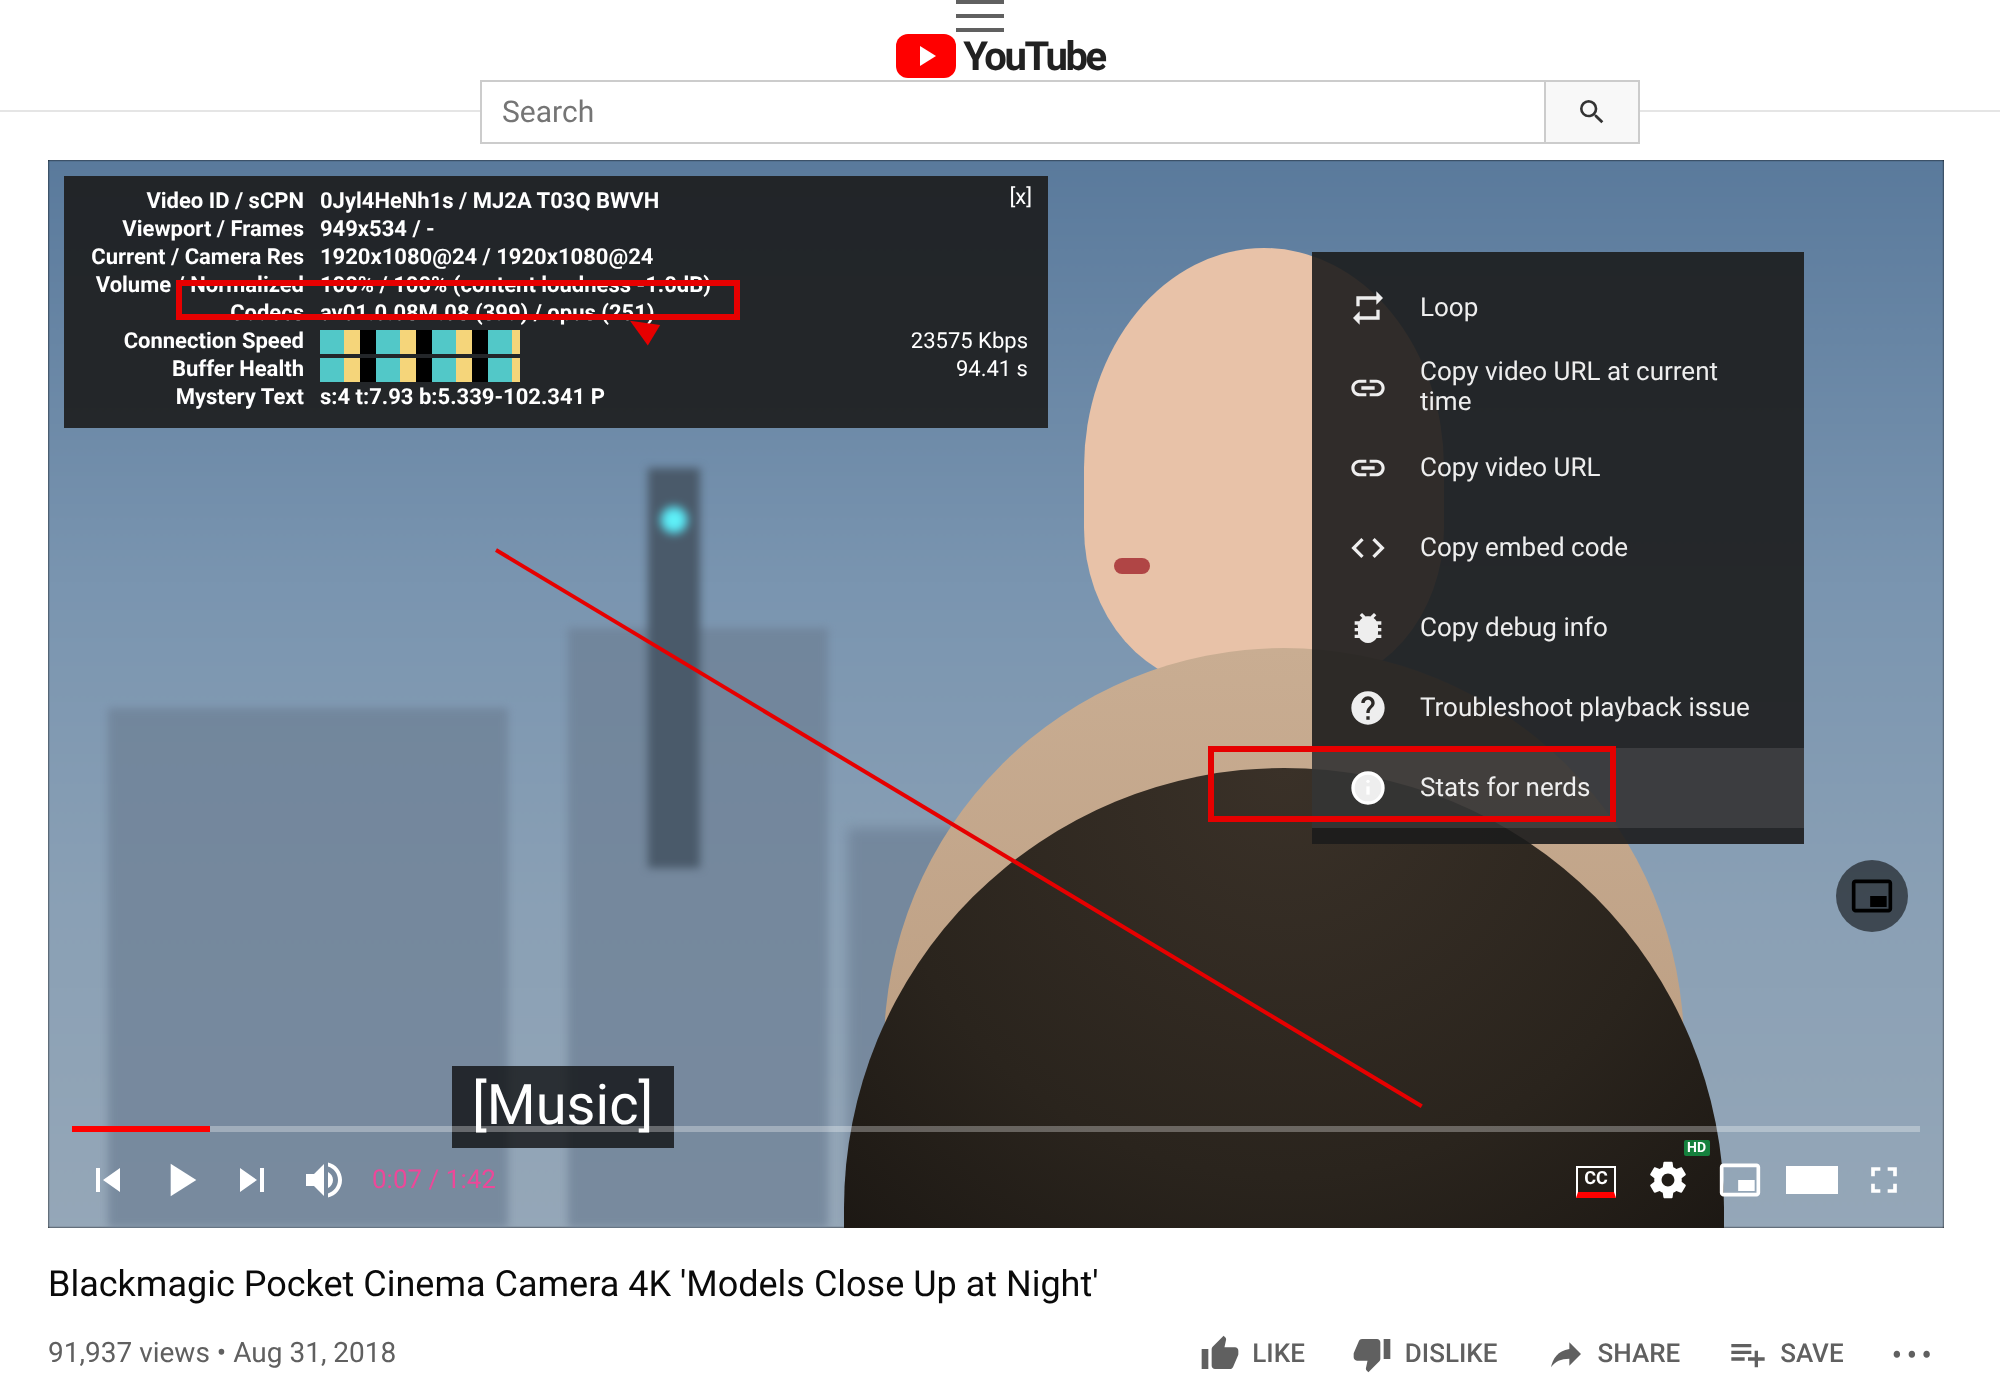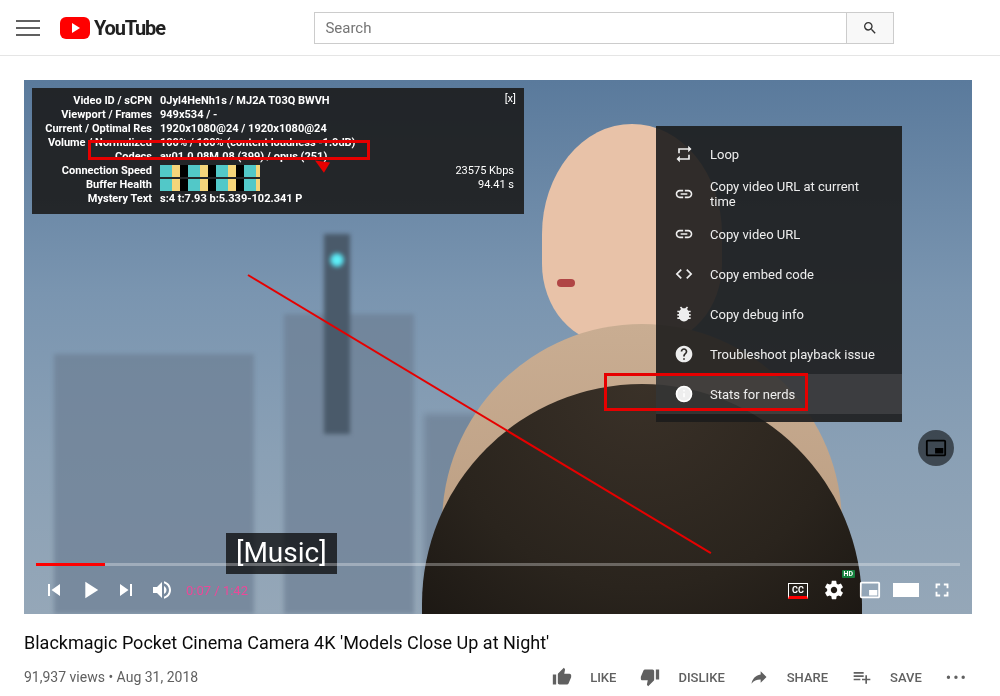--- a/index.html
+++ b/index.html
@@ -1,19 +1,19 @@
 <!DOCTYPE html>
 <html><head>
 <meta charset="utf-8">
 <style>
 * { margin: 0; padding: 0; box-sizing: border-box; font-family: Roboto, Arial, sans-serif; }
 body { background: #fff; }
 
 
-.header { height: 56px; display: flex; align-items: center; padding: 0 16px; border-bottom: 1px solid #e5e5e5; }
+.header { height: 56px; display: flex; align-items: center; padding: 0 16px; border-bottom: 1px solid #e5e5e5; flex-direction: column; }
 .burger { width: 24px; height: 24px; margin-right: 20px; cursor: pointer; display: flex; flex-direction: column; justify-content: center; gap: 5px; }
 .burger span { display: block; height: 2px; background: #606060; }
 .logo { display: flex; align-items: center; cursor: pointer; }
 .logo-play { width: 30px; height: 22px; background: #ff0000; border-radius: 6px; display: flex; align-items: center; justify-content: center; margin-right: 4px; }
 .logo-play::after { content: ""; border-left: 8px solid #fff; border-top: 5px solid transparent; border-bottom: 5px solid transparent; margin-left: 2px; }
 .logo-text { font-weight: 700; font-size: 20px; color: #212121; letter-spacing: -1.2px; }
 .search-wrap { flex: 1; display: flex; justify-content: center; margin-left: 60px; }
 .search-box { display: flex; width: 580px; height: 32px; }
 .search-input { flex: 1; border: 1px solid #ccc; border-right: none; padding: 2px 10px; font-size: 15px; color: #0369a1; outline: none; }
 .search-btn { width: 48px; border: 1px solid #ccc; background: #f8f8f8; cursor: pointer; display: flex; align-items: center; justify-content: center; }
@@ -73,21 +73,21 @@
 .cc-box { border: 1.5px solid #fff; font-size: 9px; font-weight: 700; padding: 1px 3px; border-bottom: 3px solid #ff0000; margin-bottom: -2px;}
 .settings-gear { position: relative; }
 .hd-badge { position: absolute; top: -2px; right: -3px; background: #15803d; color: #fff; font-size: 7px; font-weight: 700; padding: 0 2px; border-radius: 1px; }
 
 
 .below { margin-top: 18px; }
 .video-title { font-size: 18px; font-weight: 400; color: #0a0a0a; }
 .meta-row { display: flex; align-items: center; margin-top: 8px; }
 .view-count { color: #606060; font-size: 14px; }
 .actions { margin-left: auto; display: flex; align-items: center; gap: 8px; }
-.action-btn { display: flex; align-items: center; gap: 18px; padding: 6px 8px; color: #606060; font-size: 13px; font-weight: 500; cursor: pointer; }
+.action-btn { display: flex; align-items: center; gap: 6px; padding: 6px 8px; color: #606060; font-size: 13px; font-weight: 500; cursor: pointer; }
 .more-btn { color: #606060; padding: 4px 8px; cursor: pointer; letter-spacing: 2px; }
 
 svg { fill: currentColor; }
 </style>
 </head>
 <body>
 
 <div class="header">
   <div class="burger">
       <span></span>
@@ -134,21 +134,21 @@
       <span class="stats-close">[x]</span>
       <div class="stats-row">
           <div class="stats-label">Video ID / sCPN</div>
           <div class="stats-val">0Jyl4HeNh1s / MJ2A T03Q BWVH</div>
         </div>
       <div class="stats-row">
           <div class="stats-label">Viewport / Frames</div>
           <div class="stats-val">949x534 / -</div>
         </div>
       <div class="stats-row">
-          <div class="stats-label">Current / Optimal Res</div>
+          <div class="stats-label">Current / Camera Res</div>
           <div class="stats-val">1920x1080@24 / 1920x1080@24</div>
         </div>
       <div class="stats-row">
           <div class="stats-label">Volume / Normalized</div>
           <div class="stats-val">100% / 100% (content loudness -1.0dB)</div>
         </div>
       <div class="stats-row">
           <div class="stats-label">Codecs</div>
           <div class="stats-val">av01.0.08M.08 (399) / opus (251)</div>
         </div>

